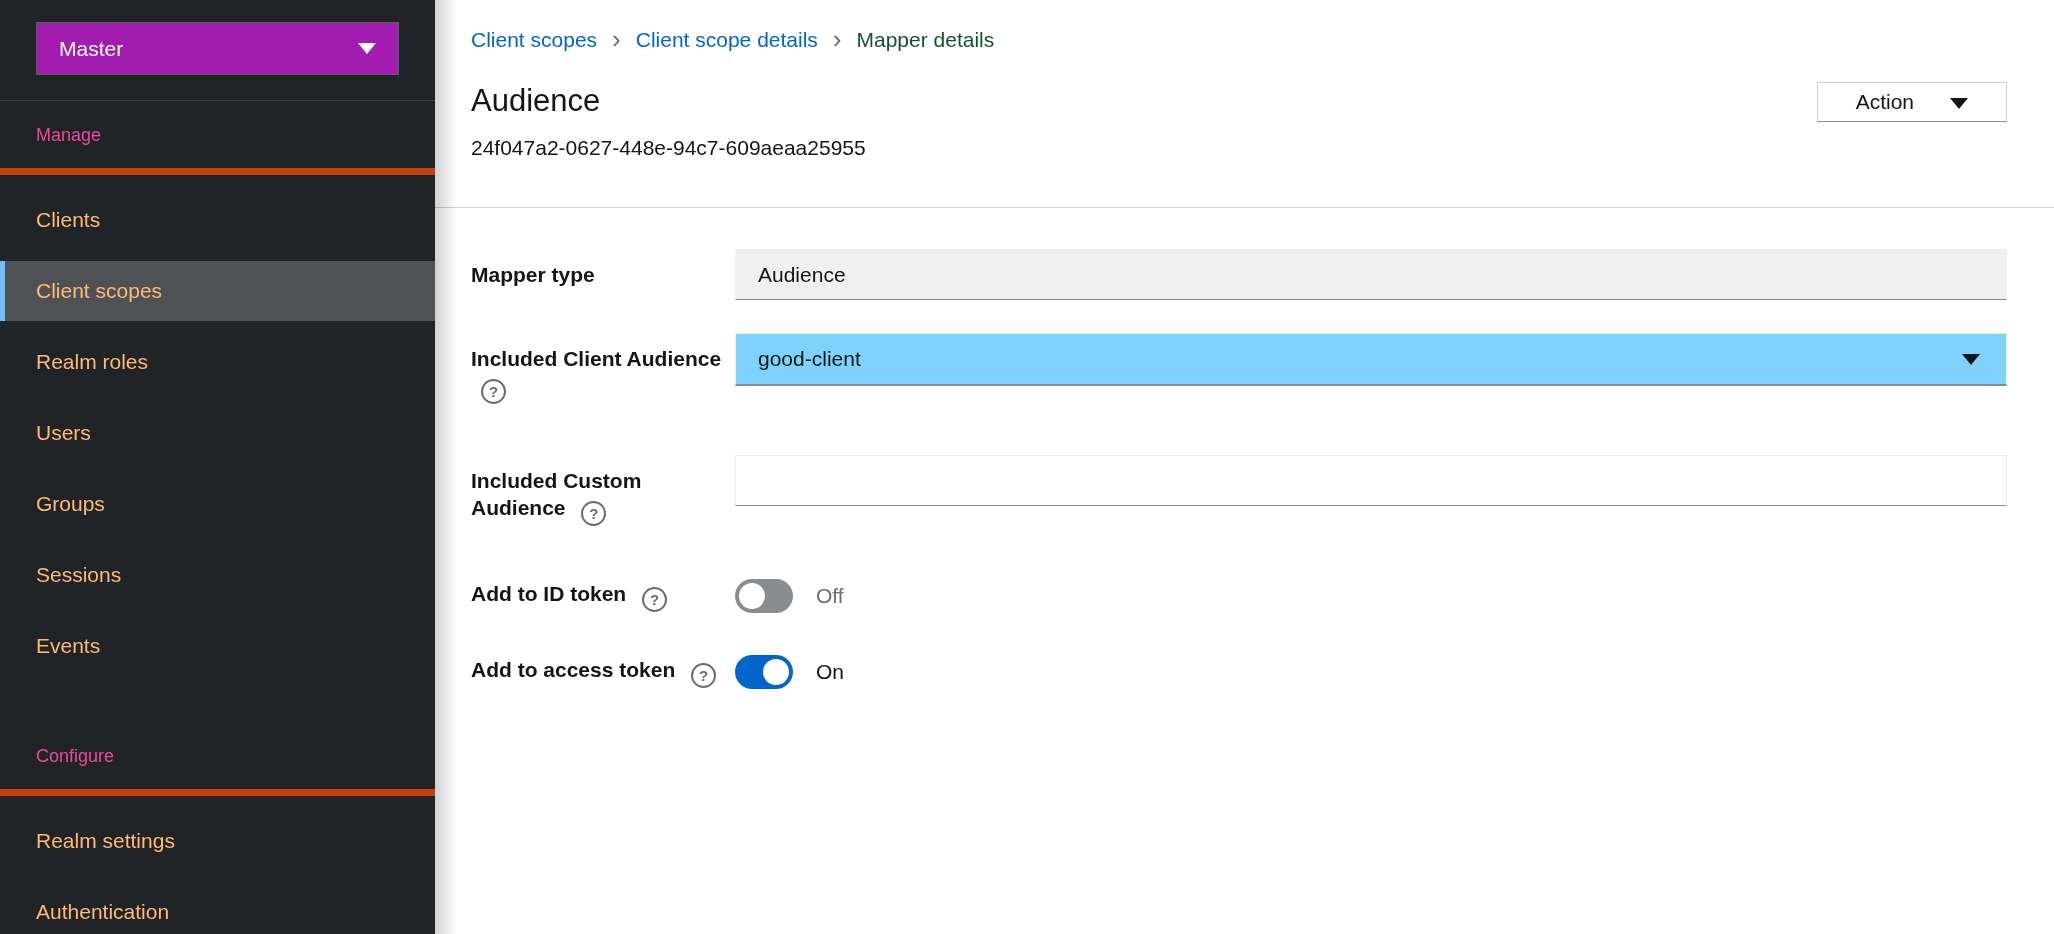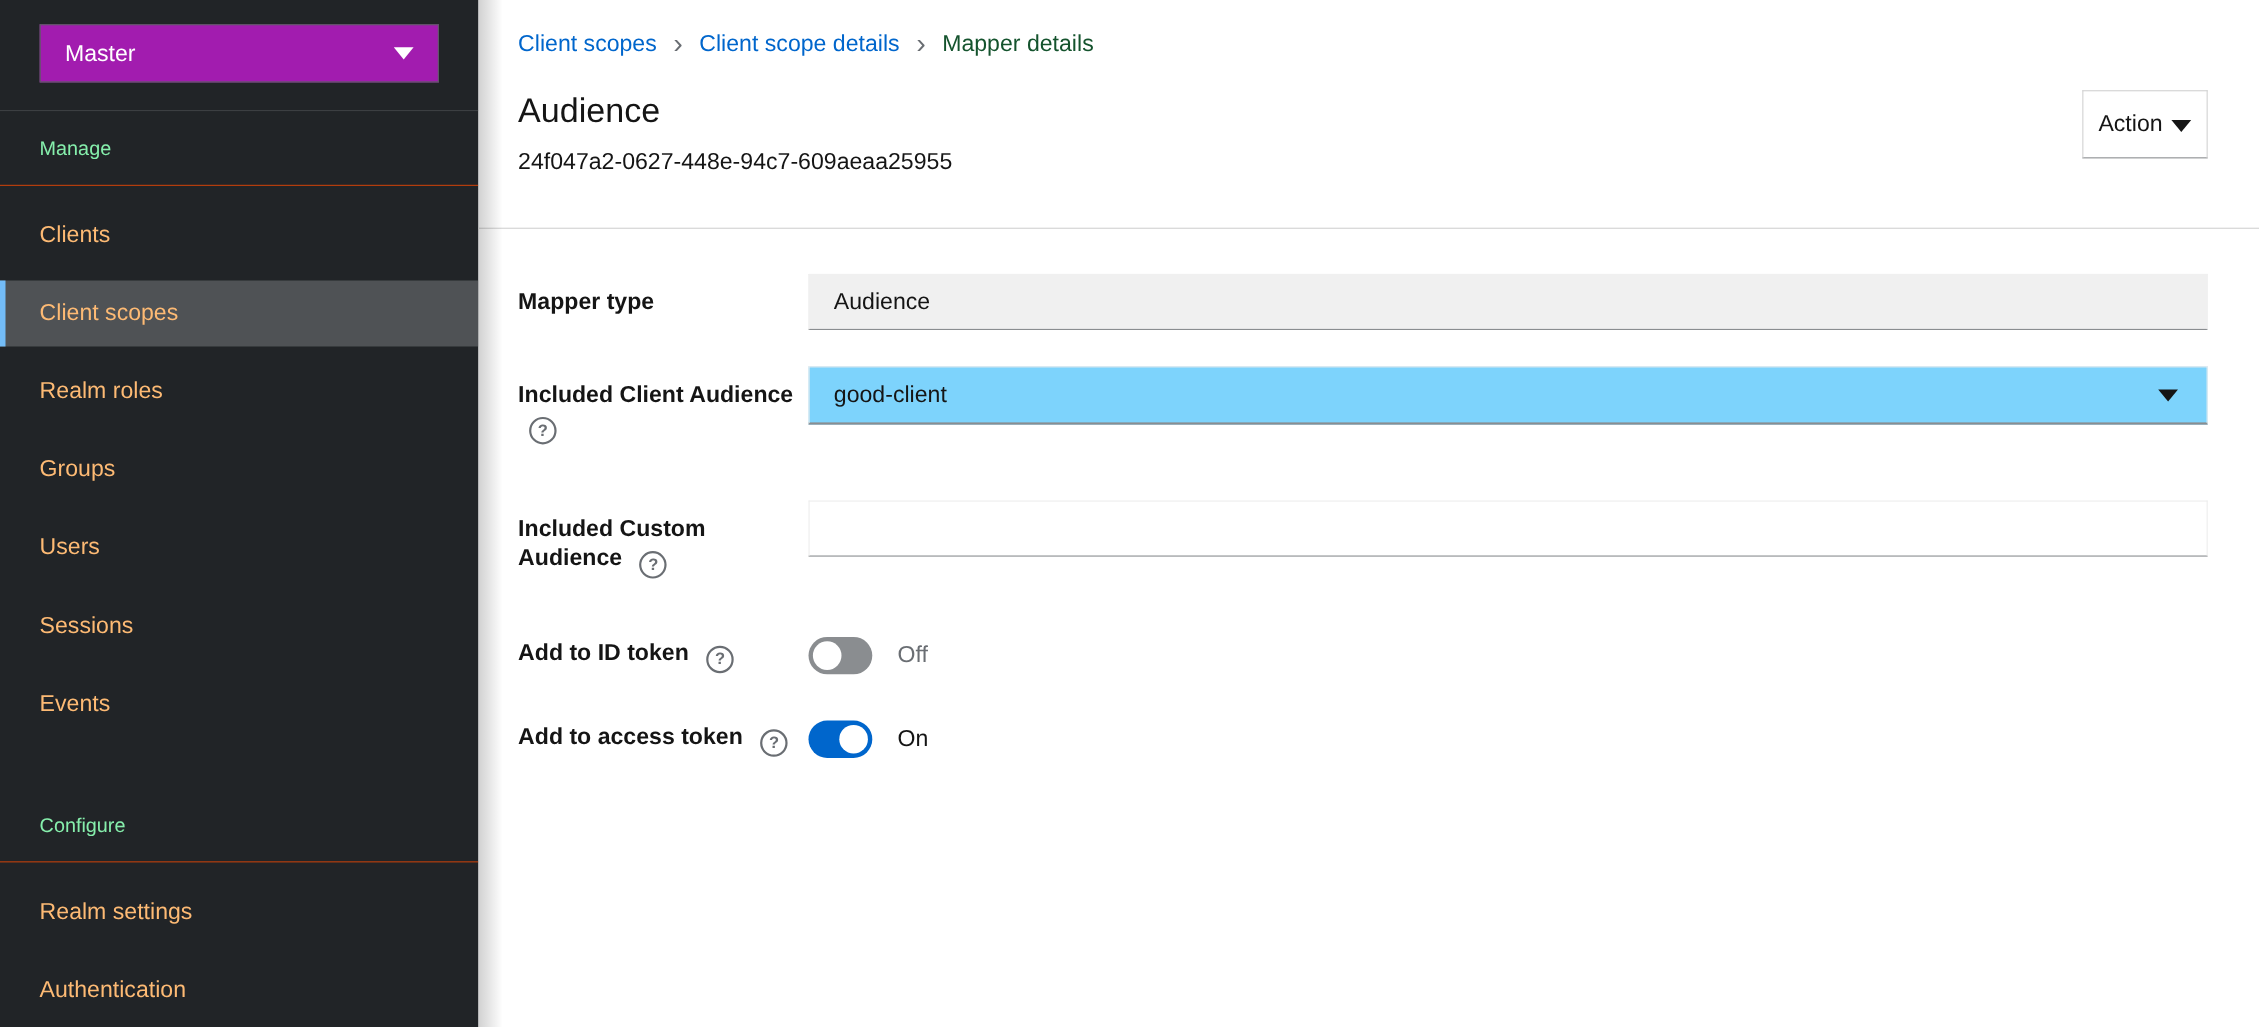--- a/index.html
+++ b/index.html
@@ -11,22 +11,22 @@
   
   .sidebar { width: 435px; flex-shrink: 0; background: #212427; color: #fff; overflow: hidden; }
   .sidebar-header { margin: 0; padding: 22px 36px 25px 36px; border-bottom: 1px solid #3c3f42; }
   .realm-selector {
     height: 53px; background: #a21caf; border: 1px solid #5a5e62;
     display: flex; align-items: center; justify-content: space-between;
     padding: 0 22px; cursor: pointer; font-size: 21px; color: #fff;
   }
   .tri { width: 0; height: 0; border-left: 9px solid transparent; border-right: 9px solid transparent; border-top: 11px solid currentColor; display: inline-block; }
   .nav-section-title {
-    padding: 22px 16px 21px 36px; font-size: 18px; line-height: 24px; color: #86efac;
-    border-bottom: 1px solid #c2410c;
+    padding: 22px 16px 21px 36px; font-size: 18px; line-height: 24px; color: #ec4899;
+    border-bottom: 7px solid #c2410c;
   }
   .nav-section.configure { margin-top: 46px; }
   .nav-list { list-style: none; }
   .nav-item {
     height: 60px; margin: 11px 0; display: flex; align-items: center;
     padding-left: 36px; font-size: 21px; color: #fdba74; cursor: pointer;
   }
   .nav-item:first-child { margin-top: 15px; }
   .nav-item.selected { background: #4f5255; border-left: 5px solid #73bcf7; padding-left: 31px; }
 
@@ -38,23 +38,23 @@
   .main-header { padding: 26px 47px 46px 36px; border-bottom: 1px solid #d2d2d2; }
   .breadcrumb { display: flex; align-items: center; line-height: 27px; }
   .breadcrumb a { color: #0066cc; text-decoration: none; cursor: pointer; }
   .breadcrumb .sep { color: #6a6e73; font-size: 26px; margin: 0 15px; line-height: 27px; }
   .breadcrumb .current { color: #14532d; }
 
   .title-row { display: flex; justify-content: space-between; align-items: flex-start; margin-top: 29px; }
   .page-title { font-size: 31px; line-height: 38px; font-weight: 500; color: #151515; }
   .page-subtitle { margin-top: 14px; font-size: 21px; line-height: 27px; color: #151515; }
   .action-btn {
-    height: 62px; background: #fff; border: 1px solid #d2d2d2; border-bottom-color: #8a8d90;
-    font-size: 21px; font-family: inherit; color: #151515; padding: 0 14px;
-    display: flex; align-items: center; gap: 8px; cursor: pointer;
+    height: 40px; background: #fff; border: 1px solid #d2d2d2; border-bottom-color: #8a8d90;
+    font-size: 21px; font-family: inherit; color: #151515; padding: 0 38px;
+    display: flex; align-items: center; gap: 36px; cursor: pointer;
   }
   .action-btn .tri { margin-top: 3px; }
 
   
   .form { padding: 41px 47px 0 36px; }
   .form-row { display: grid; grid-template-columns: 264px 1fr; align-items: start; }
   .form-label { padding-top: 12px; font-weight: 700; font-size: 21px; line-height: 27px; color: #151515; }
   .required { color: #c9190b; margin-left: 8px; font-size: 18px; vertical-align: 2px; }
   .help-icon {
     display: inline-flex; align-items: center; justify-content: center;
@@ -118,24 +118,24 @@
           <li class="nav-item">
               <span>Clients</span>
             </li>
           <li class="nav-item selected">
               <span>Client scopes</span>
             </li>
           <li class="nav-item">
               <span>Realm roles</span>
             </li>
           <li class="nav-item">
+              <span>Users</span>
+            </li>
+          <li class="nav-item">
               <span>Groups</span>
-            </li>
-          <li class="nav-item">
-              <span>Users</span>
             </li>
           <li class="nav-item">
               <span>Sessions</span>
             </li>
           <li class="nav-item">
               <span>Events</span>
             </li>
         </ul>
       </div>
       <div class="nav-section configure">

